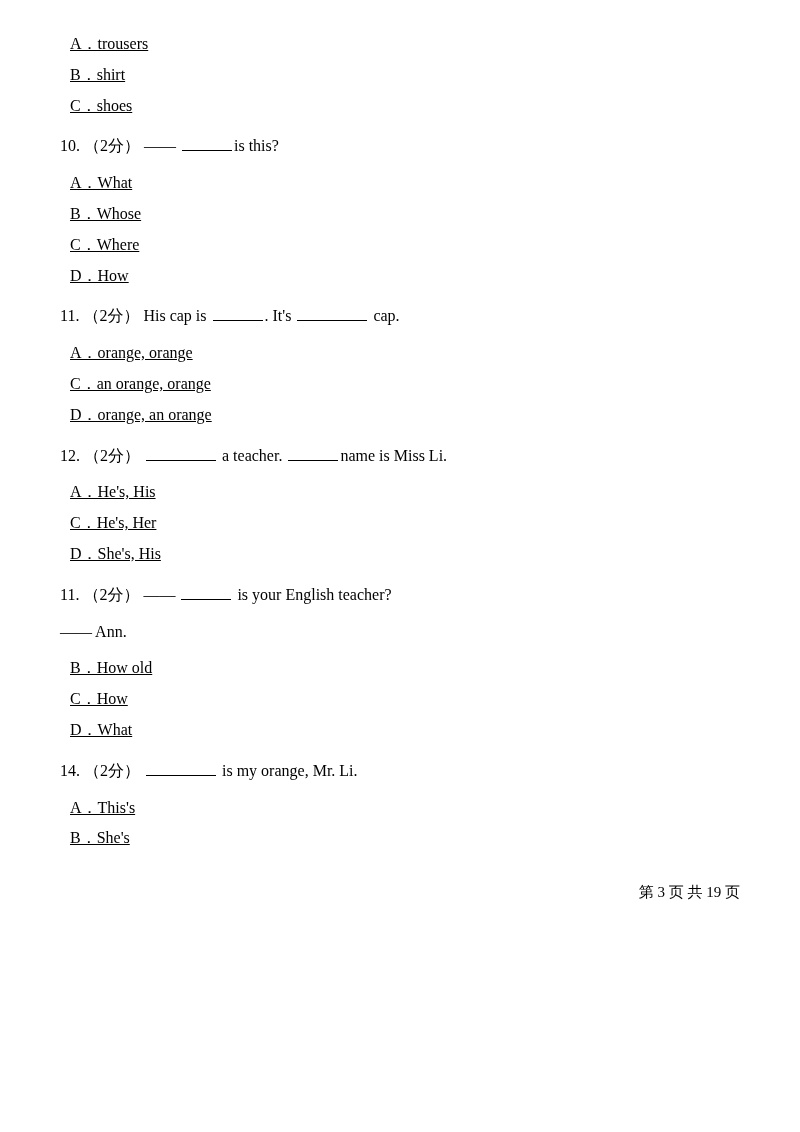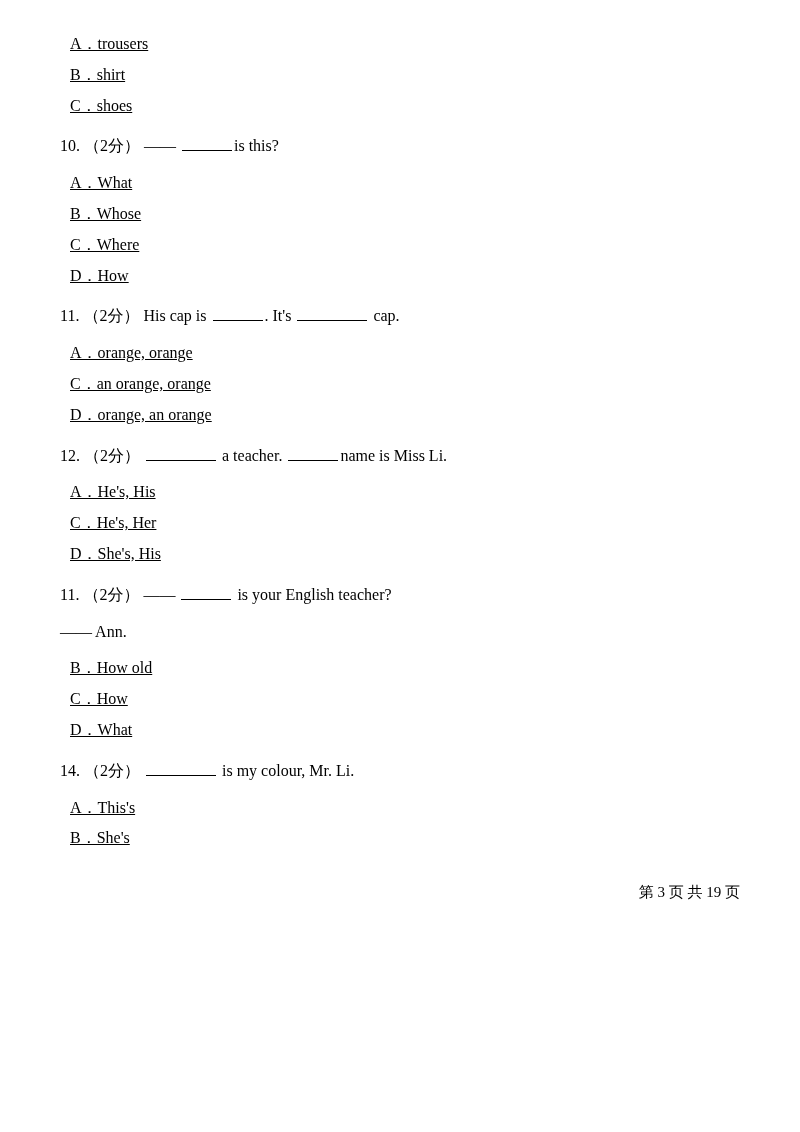--- a/index.html
+++ b/index.html
@@ -98,21 +98,21 @@
   </div>
   <div class="option">B．How old</div>
   <div class="option">C．How</div>
   <div class="option">D．What</div>
 </div>
 
 <div class="question-block">
   <div class="question-stem">
     <span>14.</span>
     <span>（2分）</span>
-    <span class="gap gap-long"></span><span> is my colour, Mr. Li.</span>
+    <span class="gap gap-long"></span><span> is my orange, Mr. Li.</span>
   </div>
   <div class="option">A．This's</div>
   <div class="option">B．She's</div>
 </div>
 
 <div class="footer">
   <span>第 3 页 共 19 页</span>
 </div>
 
 </body></html>

